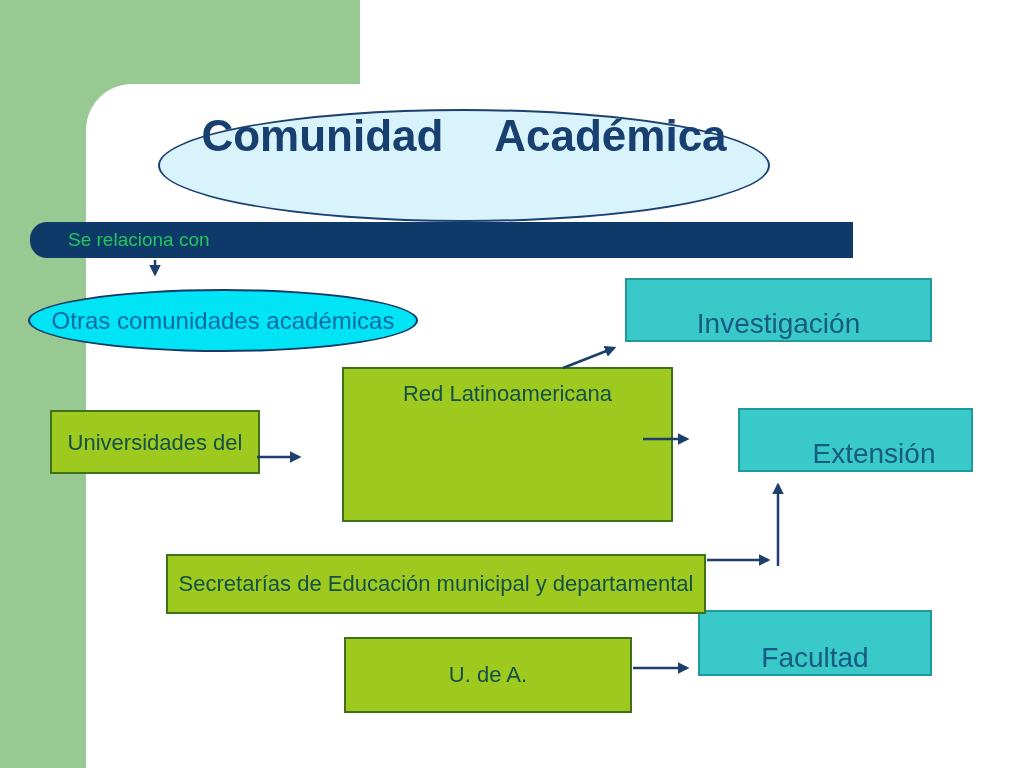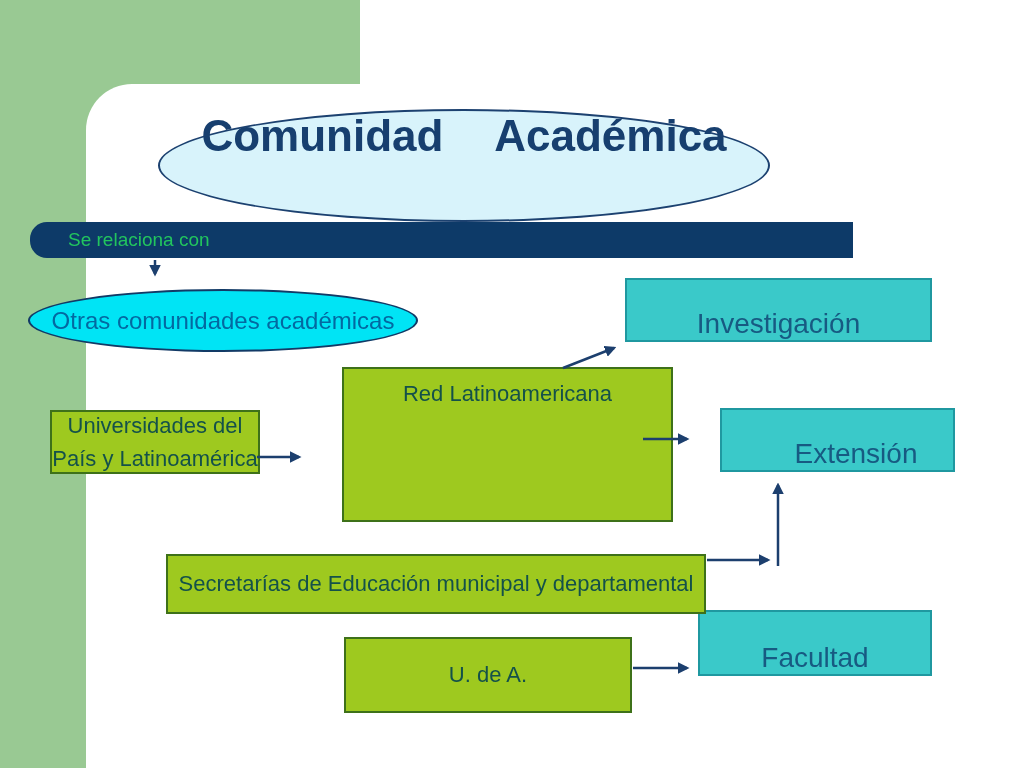--- a/index.html
+++ b/index.html
@@ -42,21 +42,21 @@
     color:#0369a1; font-size:24px;
   }
 
   
   .teal-box {
     background:#3AC9C9; border:2px solid #1F98A0; z-index:3;
     display:flex; align-items:flex-end; justify-content:center;
     color:#175A82; font-size:28px;
   }
   .box-investigacion { left:625px; top:278px; width:307px; height:64px; }
-  .box-extension     { left:720px; top:408px; width:235px; height:64px;padding-left:37px; }
+  .box-extension     { left:738px; top:408px; width:235px; height:64px;padding-left:37px; }
   .box-docencia      { left:698px; top:610px; width:234px; height:66px; }
 
   
   .green-box {
     background:#9EC91F; border:2px solid #3E7119; z-index:3;
     color:#14514A; font-size:22px; text-align:center;
     display:flex; flex-direction:column; align-items:center; justify-content:center;
   }
   .box-red           { left:310px; top:367px; width:331px; height:155px;
                        justify-content:flex-start; padding-top:12px; gap:23px;margin-left:32px; }
@@ -95,21 +95,20 @@
 </div>
 <div class="abs teal-box box-docencia">
   <span>Facultad</span>
 </div>
 
 <div class="abs green-box box-red">
   <span class="line-txt">Red Latinoamericana</span>
 </div>
 <div class="abs green-box box-universidades">
   <span class="line-txt">Universidades del</span>
-  <span class="line-txt">País y Latinoamérica</span>
 </div>
 <div class="abs green-box box-secretarias">
   <span>Secretarías de Educación municipal y departamental</span>
 </div>
 <div class="abs green-box box-facultad">
   <span class="line-txt">U. de A.</span>
 </div>
 
 <svg class="abs arrow-layer" width="1024" height="768" viewBox="0 0 1024 768" xmlns="http://www.w3.org/2000/svg">
   <defs>

